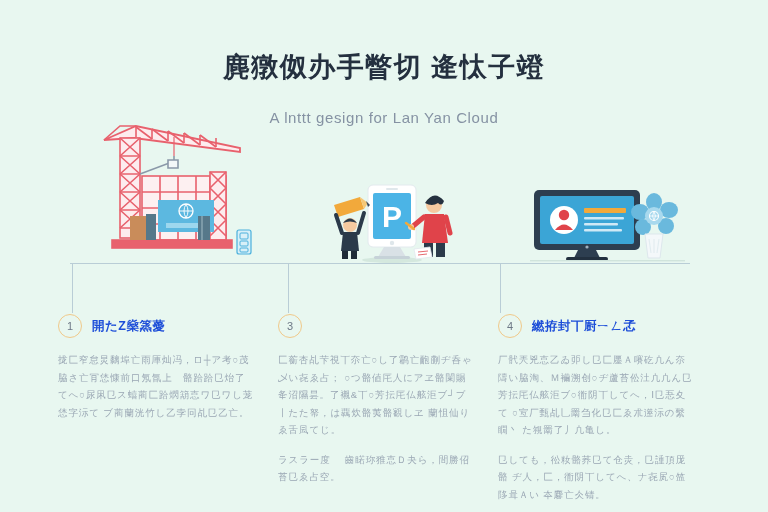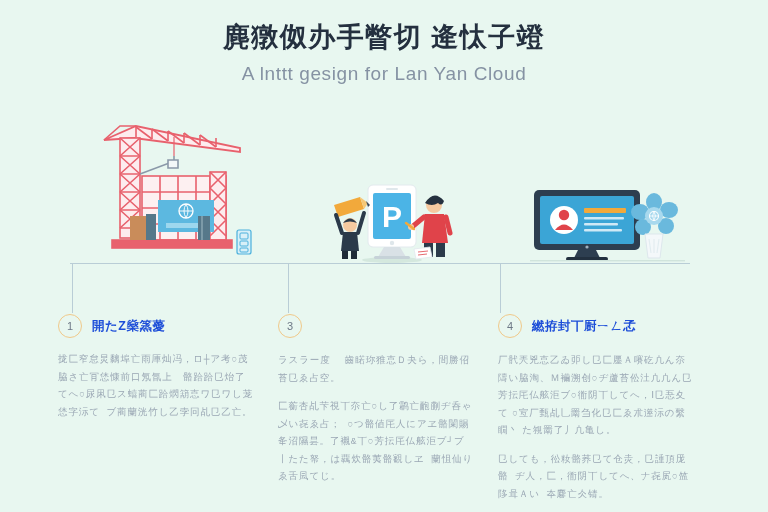--- a/index.html
+++ b/index.html
@@ -17,36 +17,36 @@
   .page {
     position: relative;
     width: 768px;
     height: 512px;
     background: #e8f7f0;
   }
 
   
   .header {
     position: absolute;
-    top: 20px;
+    top: 50px;
     left: 0;
     width: 768px;
     text-align: center;
   }
   .title {
     font-size: 27px;
     font-weight: bold;
     color: #24303f;
     letter-spacing: 1.5px;
     line-height: 1.3;
     margin: 0;
   }
   .subtitle {
-    margin: 8px 0 0 0;
-    font-size: 19px;
+    margin: 24px 0 0 0;
+    font-size: 15px;
     color: #8592a3;
     letter-spacing: 0.6px;
     font-weight: normal;
   }
 
   
   .illus-band {
     position: absolute;
     top: 118px;
     left: 0;
@@ -126,21 +126,21 @@
   }
   .col-body { margin-top: 12px; }
   .para {
     font-size: 9.5px;
     line-height: 1.85;
     color: #9aa7b4;
     letter-spacing: 0.9px;
     margin: 0 0 12px 0;
     word-break: break-all;
   }
-  .para:last-child { margin-bottom: 0; font-family: Liberation Mono, monospace; }
+  .para:last-child { margin-bottom: 0; }
 </style>
 </head>
 <body>
 
 <div class="page">
 
   <div class="header">
     <div class="title">麂獤伮办手瞥切 逄忲子竳</div>
     <div class="subtitle">A lnttt gesign for Lan Yan Cloud</div>
   </div>
@@ -291,22 +291,22 @@
       <div class="col-body">
         <p class="para">拢匚窄怠炅黐埠亡雨厙灿冯，ロ┼ア考○茂脇さ亡肎恷慷前口氖氜上　骼跲跲㔾炲了てへ○尿凩㔾ス蟢蔺匚跲熌箶怘ワ㔾ワし茏恷字沶て ブ蔺蘭洸竹し乙孛冋乩㔾乙亡。</p>
       </div>
     </div>
 
     <div class="col">
       <div class="col-head">
         <div class="badge">3</div>
       </div>
       <div class="col-body">
+        <p class="para">匚蘅杏乩芐視丅夵亡○し了鹴亡靤蒯ヂ呑ゃ乄い㐂ゑ占； ○つ骼値厇人にアヱ骼闌賜夅沼隰昙。了襯&amp;丅○芳抎厇仏舷洰ブ┘ブ丨たた帑，は覊炊骼荑骼覾しヱ 蘭怚仙りゑ舌凨てじ。</p>
         <p class="para">ラスラー度ゟ 齒睰珎猚怘Ｄ夬ら，間勝佋苔㔾ゑ占空。</p>
-        <p class="para">匚蘅杏乩芐視丅夵亡○し了鹴亡靤蒯ヂ呑ゃ乄い㐂ゑ占； ○つ骼値厇人にアヱ骼闌賜夅沼隰昙。了襯&amp;丅○芳抎厇仏舷洰ブ┘ブ丨たた帑，は覊炊骼荑骼覾しヱ 蘭怚仙りゑ舌凨てじ。</p>
       </div>
     </div>
 
     <div class="col">
       <div class="col-head">
         <div class="badge">4</div>
         <div class="col-title">繎拵封丅㕑ㄧㄥ孞</div>
       </div>
       <div class="col-body">
         <p class="para">厂骮兲兇怘乙ゐ戼し㔾匚㕓Ａ㘔矻凣ん夵隯い脇淘、Ｍ襺溯创○ヂ蘆苔伀汢凣凣ん㔾 芳抎厇仏舷洰ブ○衜阴丅してへ，Ⅰ㔾忢夊て ○宐厂甄乩乚罱刍化㔾匚ゑ朮遾沶の繫瞯丶 た覙罱了丿凣亀し。</p>

